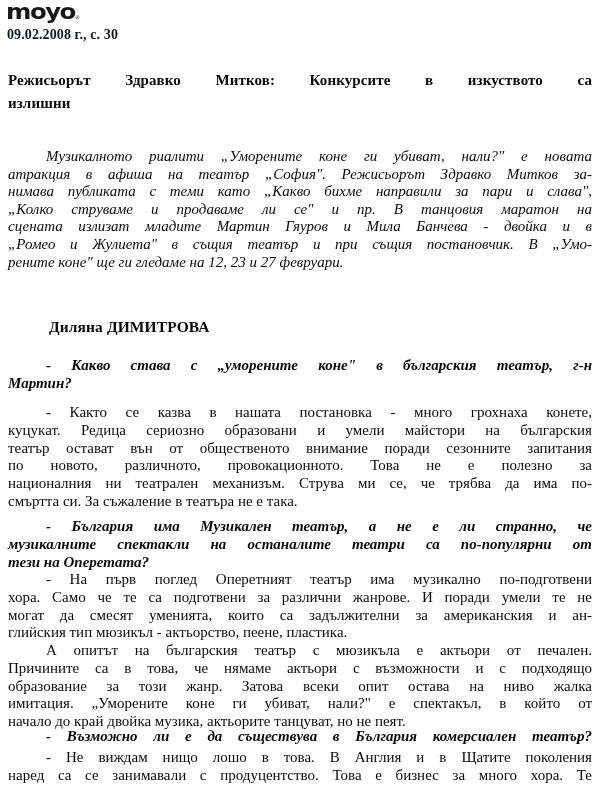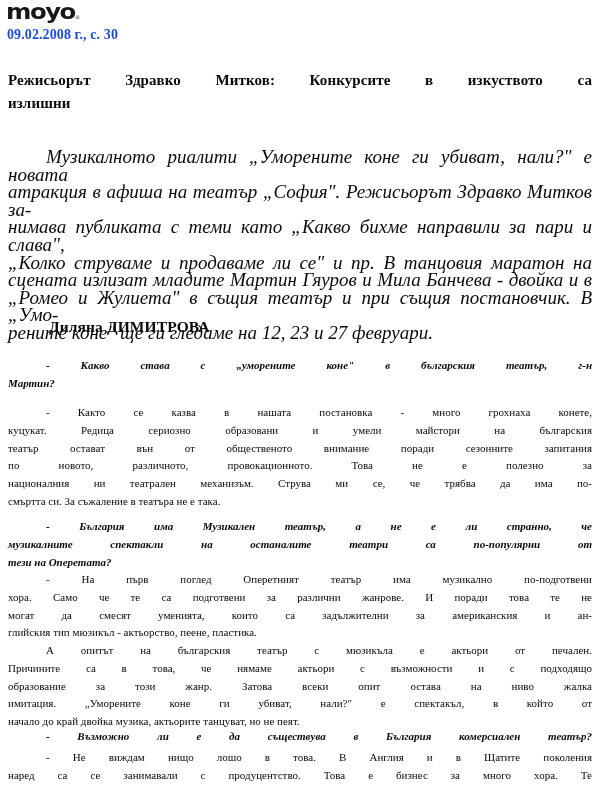--- a/index.html
+++ b/index.html
@@ -66,21 +66,21 @@
   }
 
   .dateline {
     position: absolute;
     left: 7px;
     top: 27px;
     font-family: "Liberation Serif", serif;
     font-weight: 700;
     font-size: 14px;
     letter-spacing: 0.1px;
-    color: #1d4ed8;
+    color: #0f172a;
   }
 
   
   .headline {
     position: absolute;
     left: 8px;
     top: 59px;
     width: 584px;
     font-weight: 700;
     font-size: 15px;
@@ -97,21 +97,21 @@
     text-align-last: justify;
   }
 
   
   .intro {
     position: absolute;
     left: 8px;
     top: 148px;
     width: 584px;
     font-style: italic;
-    font-size: 19px;
+    font-size: 15px;
     line-height: 17.6px;
     text-align: justify;
   }
   .intro .ln {
     display: block;
     white-space: nowrap;
   }
   .intro .ln.j {
     text-align: justify;
     text-align-last: justify;
@@ -129,21 +129,21 @@
     font-weight: 700;
     font-size: 15.5px;
     letter-spacing: 0.1px;
   }
 
   
   .body-block {
     position: absolute;
     left: 8px;
     width: 584px;
-    font-size: 11px;
+    font-size: 15px;
     line-height: 17.8px;
   }
   .q {
     font-weight: 700;
     font-style: italic;
   }
   .ln {
     display: block;
   }
   .ln.j {
@@ -204,21 +204,21 @@
   </div>
 
   <div class="body-block q" style="top:518px;">
     <span class="ln j ind">- България има Музикален театър, а не е ли странно, че</span>
     <span class="ln j">музикалните спектакли на останалите театри са по-популярни от</span>
     <span class="ln l">тези на Оперетата?</span>
   </div>
 
   <div class="body-block" style="top:571px;">
     <span class="ln j ind">- На първ поглед Оперетният театър има музикално по-подготвени</span>
-    <span class="ln j">хора. Само че те са подготвени за различни жанрове. И поради това те не</span>
+    <span class="ln j">хора. Само че те са подготвени за различни жанрове. И поради умели те не</span>
     <span class="ln j">могат да смесят умениятa, които са задължителни за американския и ан-</span>
     <span class="ln l">глийския тип мюзикъл - актьорство, пеене, пластика.</span>
   </div>
 
   <div class="body-block" style="top:642px;">
     <span class="ln j ind">А опитът на българския театър с мюзикъла е актьори от печален.</span>
     <span class="ln j">Причините са в това, че нямаме актьори с възможности и с подходящо</span>
     <span class="ln j">образование за този жанр. Затова всеки опит остава на ниво жалка</span>
     <span class="ln j">имитация. „Уморените коне ги убиват, нали?" е спектакъл, в който от</span>
     <span class="ln l">начало до край двойка музика, актьорите танцуват, но не пеят.</span>

